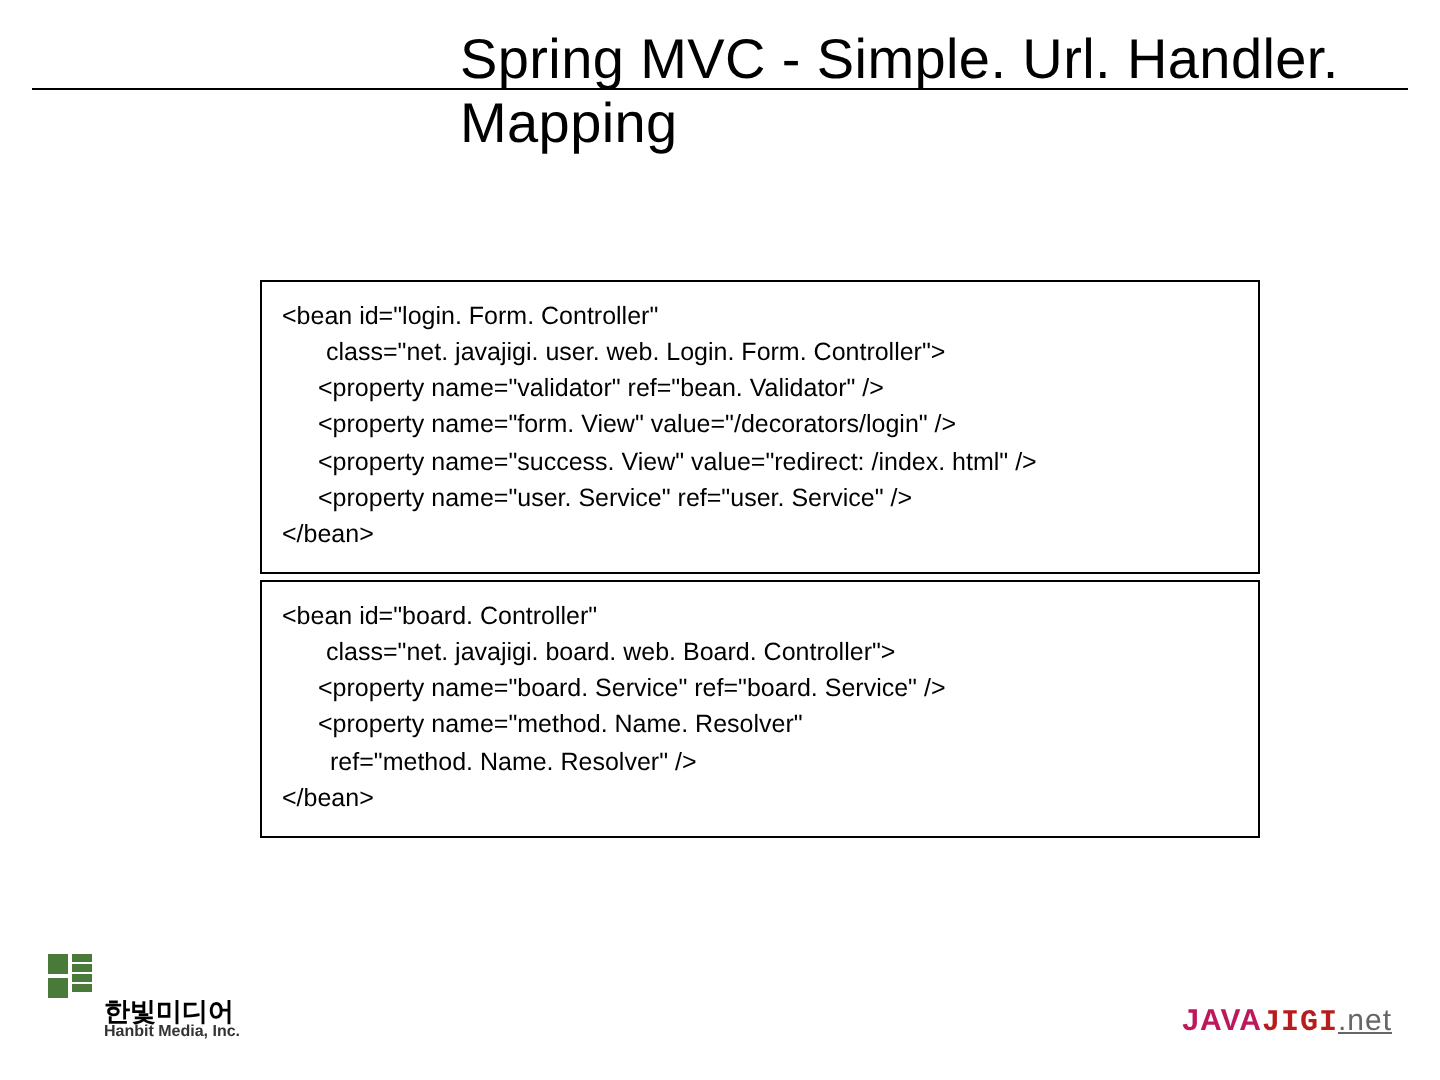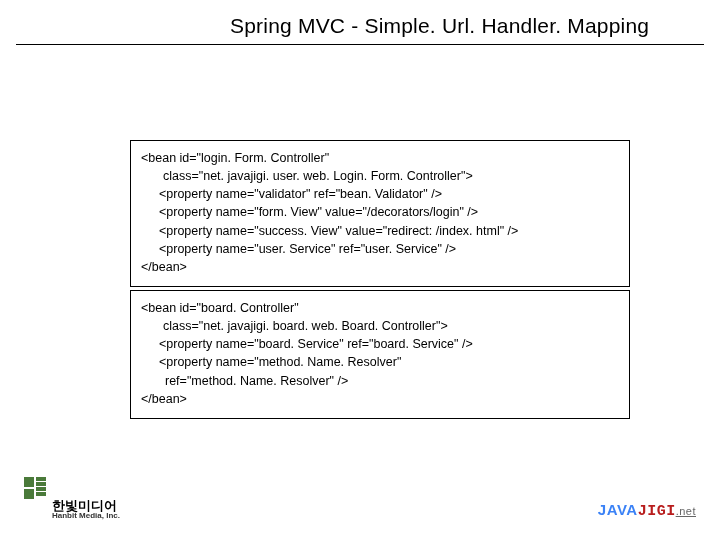--- a/index.html
+++ b/index.html
@@ -17,21 +17,21 @@
     left: 8px;
     right: 8px;
     bottom: 8px;
     background: #fff;
   }
   .title {
     position: absolute;
     top: 14px;
     left: 230px;
     right: 20px;
-    font-size: 21px;
+    font-size: 28px;
     font-weight: 400;
     color: #000;
     letter-spacing: 0.2px;
     text-align: left;
   }
   .title-underline {
     position: absolute;
     top: 44px;
     left: 16px;
     right: 16px;
@@ -95,23 +95,23 @@
     color: #333;
   }
   .footer-right {
     position: absolute;
     right: 24px;
     bottom: 20px;
     font-size: 15px;
     font-weight: 700;
     letter-spacing: 0.5px;
   }
-  .j-black { color: #3b82f6; }
+  .j-black { color: #be185d; }
   .j-red { color: #b81d1d; font-family: Liberation Mono, monospace; }
-  .j-net { color: #666; font-size: 11px; font-weight: 400; text-decoration: underline; }
+  .j-net { color: #666; font-size: 15px; font-weight: 400; text-decoration: underline; }
 </style>
 </head>
 <body>
 
 <div class="slide-border"></div>
 
 <div class="title">Spring MVC - Simple. Url. Handler. Mapping</div>
 <div class="title-underline"></div>
 
 <div class="code-box code-box-1">

